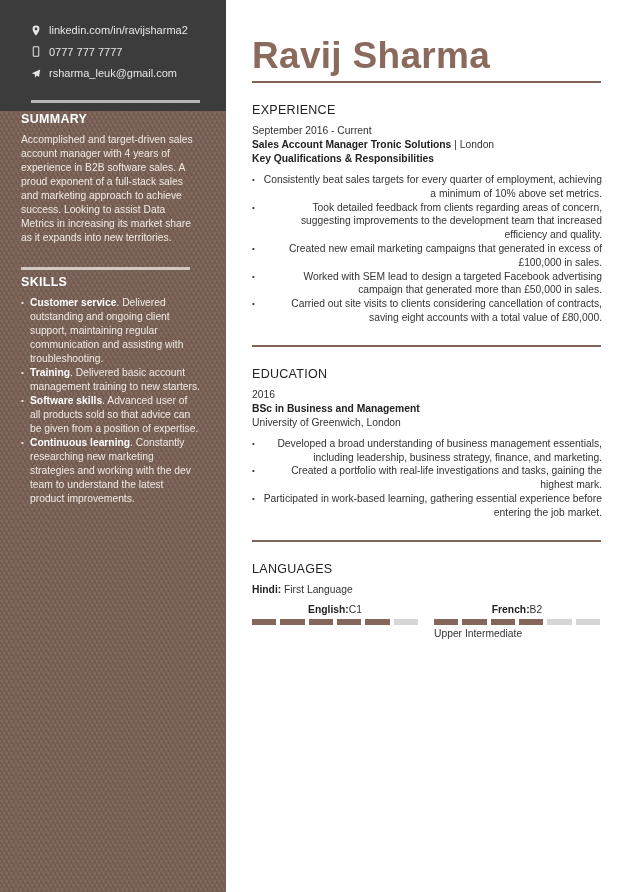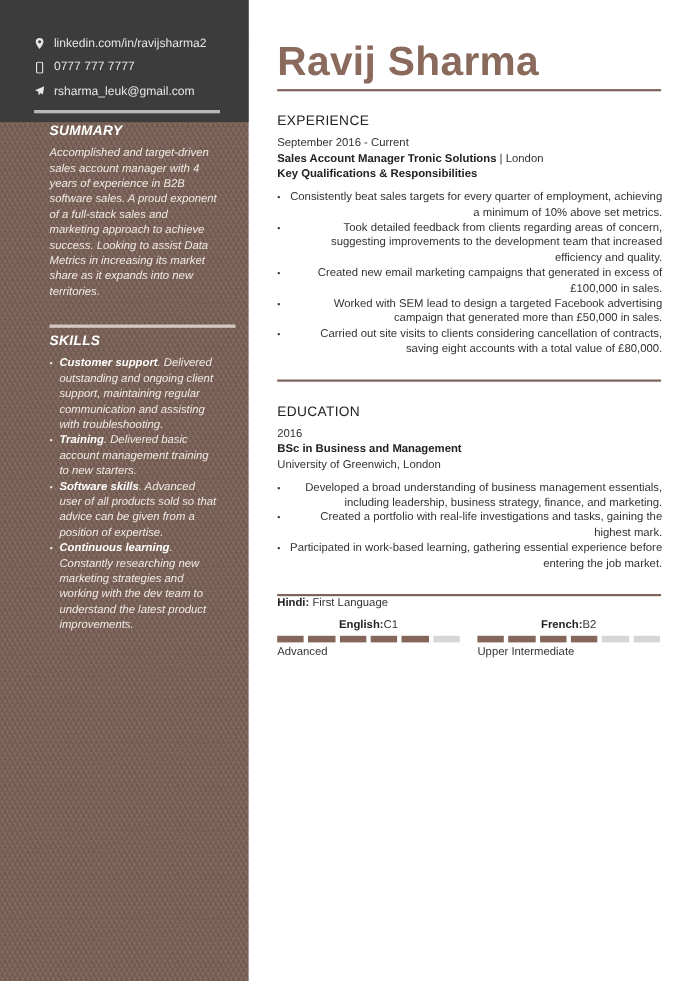--- a/index.html
+++ b/index.html
@@ -11,26 +11,26 @@
     background-color: #7d6358;
     background-image:
       repeating-linear-gradient(60deg, rgba(0,0,0,0.05) 0 2px, rgba(255,255,255,0.03) 2px 4px),
       repeating-linear-gradient(-60deg, rgba(0,0,0,0.04) 0 2px, rgba(255,255,255,0.02) 2px 4px),
       repeating-linear-gradient(0deg, rgba(0,0,0,0.035) 0 2px, transparent 2px 4px);
     color: #f3eeea;
   }
   .contact {
     background: #3c3c3c; height: 111px; padding: 24px 0 0 31px; position: relative;
   }
-  .contact-row { display: flex; align-items: flex-end; height: 21.5px; font-size: 11px; color: #e6e6e6; }
+  .contact-row { display: flex; align-items: flex-start; height: 21.5px; font-size: 11px; color: #e6e6e6; }
   .contact-row .ic { width: 10px; height: 12px; margin-right: 8px; display: inline-flex; align-items: center; justify-content: center; }
   .contact-row .ic svg { width: 10px; height: 11px; }
   .contact .rule { position: absolute; left: 31px; top: 100px; width: 169px; height: 3px; background: #b8b8b8; }
 
-  .side-sec { padding: 0 26px 0 45px; font-style: italic; }
+  .side-sec { padding: 0 26px 0 21px; }
   .side-h { font-size: 12.5px; font-weight: bold; color: #ffffff; letter-spacing: 0.3px; margin: 1px 0 7px; }
   .side-text { font-size: 10.3px; line-height: 14px; color: #f1ebe6; }
   .side-rule { width: 169px; height: 3px; background: #d4c8c2; margin: 22px 0 5px; }
   .skills { list-style: none; font-size: 10.3px; line-height: 14px; color: #f1ebe6; }
   .skills li { position: relative; padding-left: 9px; }
   .skills li::before { content: "•"; position: absolute; left: 0; top: 0; font-size: 8px; }
   .skills b { color: #ffffff; }
 
   .main { position: absolute; left: 252px; top: 0; width: 350px; }
   .name { font-size: 37px; font-weight: bold; color: #8a6a5c; margin-top: 35px; height: 46px; letter-spacing: 0.3px; }
@@ -85,21 +85,21 @@
 
   <section class="side-sec">
     <h2 class="side-h">SUMMARY</h2>
     <p class="side-text">Accomplished and target-driven sales account manager with 4 years of experience in B2B software sales. A proud exponent of a full-stack sales and marketing approach to achieve success. Looking to assist Data Metrics in increasing its market share as it expands into new territories.</p>
     <div class="side-rule"></div>
   </section>
 
   <section class="side-sec">
     <h2 class="side-h">SKILLS</h2>
     <ul class="skills">
-      <li><b>Customer support</b><span>. Delivered outstanding and ongoing client support, maintaining regular communication and assisting with troubleshooting.</span></li>
+      <li><b>Customer service</b><span>. Delivered outstanding and ongoing client support, maintaining regular communication and assisting with troubleshooting.</span></li>
       <li><b>Training</b><span>. Delivered basic account management training to new starters.</span></li>
       <li><b>Software skills</b><span>. Advanced user of all products sold so that advice can be given from a position of expertise.</span></li>
       <li><b>Continuous learning</b><span>. Constantly researching new marketing strategies and working with the dev team to understand the latest product improvements.</span></li>
     </ul>
   </section>
 </aside>
 
 <main class="main">
   <h1 class="name">Ravij Sharma</h1>
 
@@ -126,36 +126,36 @@
     <div class="line">University of Greenwich, London</div>
     <ul class="bullets">
       <li>Developed a broad understanding of business management essentials, including leadership, business strategy, finance, and marketing.</li>
       <li>Created a portfolio with real-life investigations and tasks, gaining the highest mark.</li>
       <li>Participated in work-based learning, gathering essential experience before entering the job market.</li>
     </ul>
   </section>
 
   <div class="rule-main" style="margin-top:20px"></div>
   <section>
+    <h2 class="sec-h">LANGUAGES</h2>
     <div class="line"><b>Hindi:</b><span> First Language</span></div>
     <div class="lang-grid">
       <div class="lang">
         <div class="lang-top">
             <b>English:</b>
             <span>C1</span>
           </div>
         <div class="bars">
             <span class="bar on"></span>
             <span class="bar on"></span>
             <span class="bar on"></span>
             <span class="bar on"></span>
             <span class="bar on"></span>
             <span class="bar"></span>
           </div>
-        <div class="line">Advanced</div>
       </div>
       <div class="lang" style="margin-left:6px">
         <div class="lang-top">
             <b>French:</b>
             <span>B2</span>
           </div>
         <div class="bars">
             <span class="bar on"></span>
             <span class="bar on"></span>
             <span class="bar on"></span>

